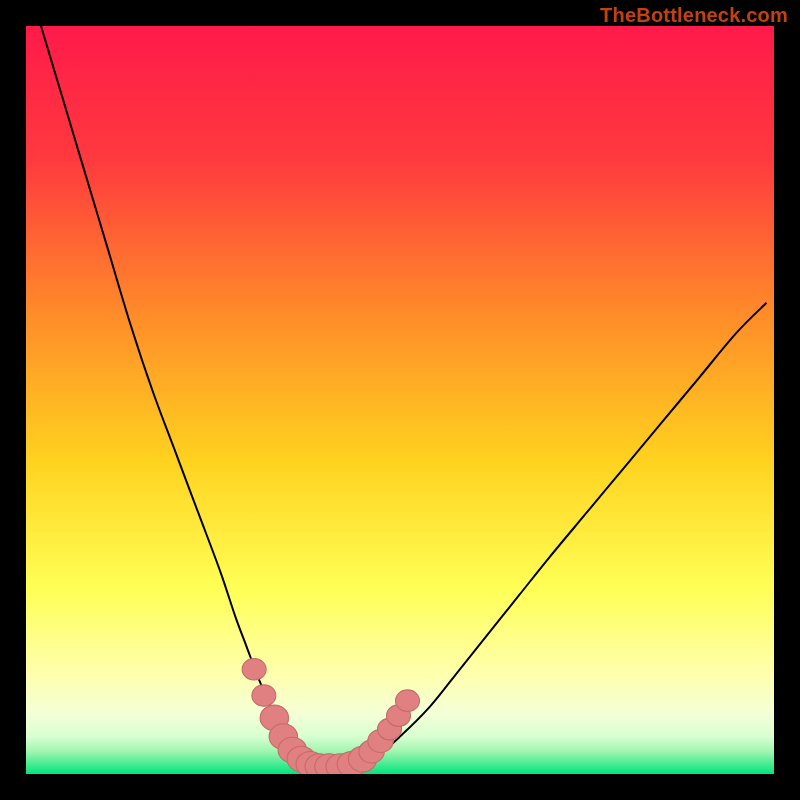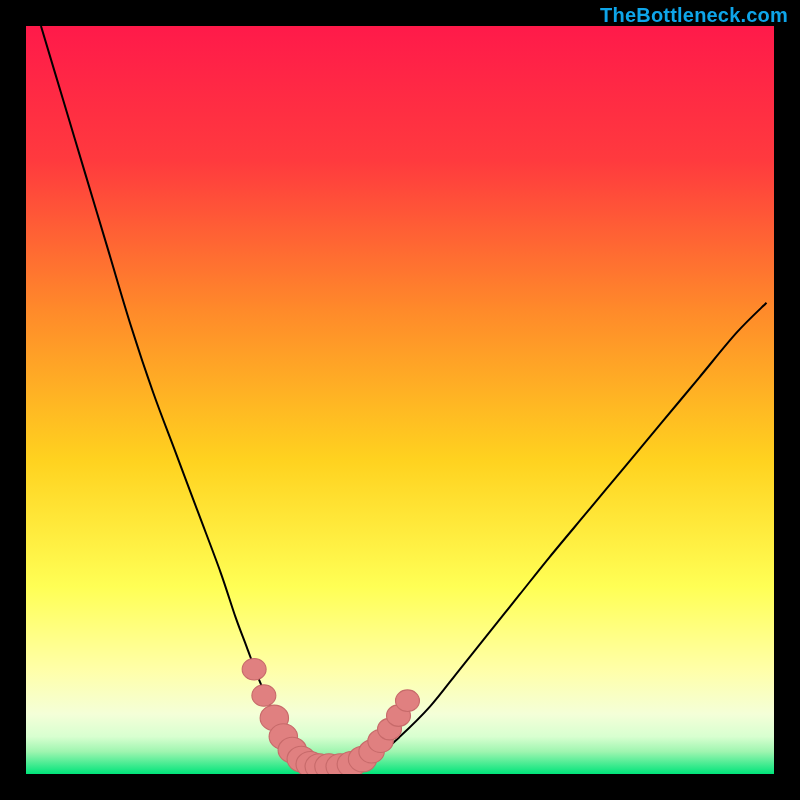--- a/index.html
+++ b/index.html
@@ -26,21 +26,21 @@
     position: absolute;
     left: 0; top: 0; width: 100%; height: 100%;
   }
   .watermark {
     position: absolute;
     top: 4px;
     right: 12px;
     font-family: Arial, Helvetica, sans-serif;
     font-size: 20px;
     font-weight: 600;
-    color: #0ea5e9;
+    color: #c2410c;
     letter-spacing: 0.2px;
   }
 </style>
 </head>
 <body>
 
 <div class="frame">
   <div class="plot-area">
     <svg class="gradient-bg" viewBox="0 0 748 748" preserveAspectRatio="none">
       <defs>

